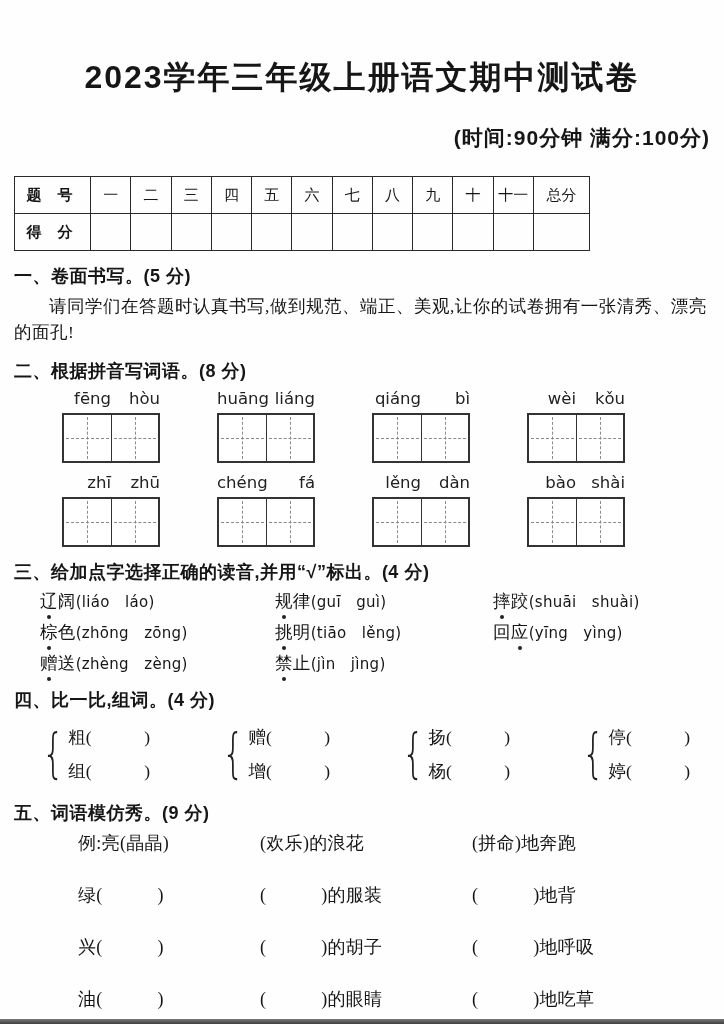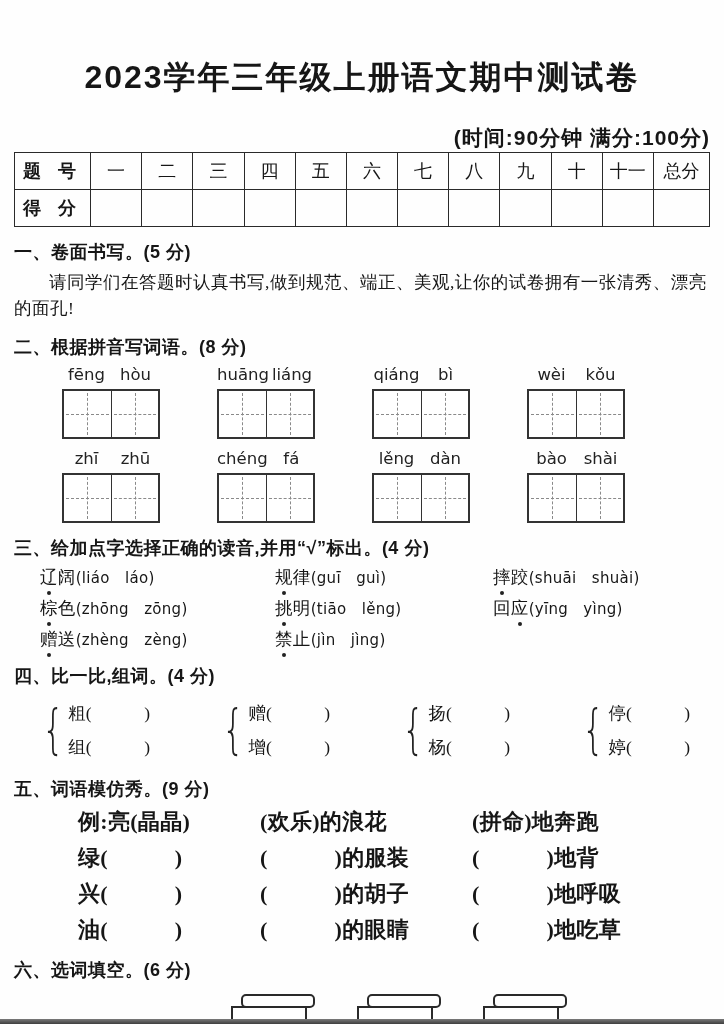--- a/index.html
+++ b/index.html
@@ -20,23 +20,23 @@
     font-family:"Liberation Sans","DejaVu Sans",sans-serif;
     font-size:32px;font-weight:700;letter-spacing:2px;
   }
   .subtitle{
     margin-top:24px;
     text-align:right;
     font-family:"Liberation Sans","DejaVu Sans",sans-serif;
     font-size:21px;font-weight:700;letter-spacing:1px;
   }
   table.score-table{
-    width:696px;
+    width:576px;margin-top:24px;
     border-collapse:collapse;table-layout:fixed;
-    font-size:18px;
+    font-size:15px;
   }
   table.score-table td{
     border:1.6px solid #2a2a2a;
     height:36px;text-align:center;vertical-align:middle;
     padding:0;
   }
   table.score-table td.lbl{
     font-family:"Liberation Sans","DejaVu Sans",sans-serif;
     font-weight:700;letter-spacing:6px;
   }
@@ -55,21 +55,21 @@
   
   .pinyin-row{
     display:flex;gap:57px;margin:6px 0 10px 48px;
   }
   .pin-group{width:98px;}
   .pin-label{
     display:flex;height:24px;
     font-family:"DejaVu Sans","Liberation Sans",sans-serif;
     font-size:16.5px;color:#222;
   }
-  .pin-label span{flex:1;text-align:center;white-space:nowrap;}
+  .pin-label span{flex:1;text-align:right;white-space:nowrap;}
   .tian{display:flex;border:2px solid #333;width:98px;height:50px;background:#fff;box-sizing:border-box;}
   .tian .cell{flex:1;position:relative;border-right:1.6px solid #333;}
   .tian .cell:last-child{border-right:none;}
   .tian .cell::before{content:"";position:absolute;left:50%;top:2px;bottom:2px;border-left:1px dashed #8a8a8a;}
   .tian .cell::after{content:"";position:absolute;top:50%;left:2px;right:2px;border-top:1px dashed #8a8a8a;}
   
   .du-grid{
     display:grid;grid-template-columns:235px 218px 1fr;
     row-gap:7px;margin:4px 0 0 26px;
     font-size:17.5px;letter-spacing:0.3px;
@@ -86,22 +86,22 @@
   .zu-group{display:flex;align-items:center;}
   .brace{
     font-family:"DejaVu Sans",sans-serif;
     font-size:54px;font-weight:200;line-height:1;
     transform:scaleX(.65);margin-right:-2px;color:#222;
   }
   .zu-lines{font-size:17.5px;line-height:1.95;}
   
   .imit-grid{
     display:grid;grid-template-columns:182px 212px 1fr;
-    row-gap:6px;margin:6px 0 0 64px;
-    font-size:22px;letter-spacing:0.3px;font-weight:bold;
+    row-gap:28px;margin:6px 0 0 64px;
+    font-size:18px;letter-spacing:0.3px;
   }
   
   .banner-row{display:flex;gap:30px;margin:10px 0 8px 208px;}
   .banner{position:relative;width:96px;height:60px;}
   .banner svg{position:absolute;left:0;top:0;}
   .banner svg .stroked{fill:#fff;stroke:#2a2a2a;stroke-width:2;}
   .bottom-edge{
     position:absolute;left:0;bottom:0;width:100%;height:5px;
     background:linear-gradient(#7a7a7a,#3e3e3e);
   }

